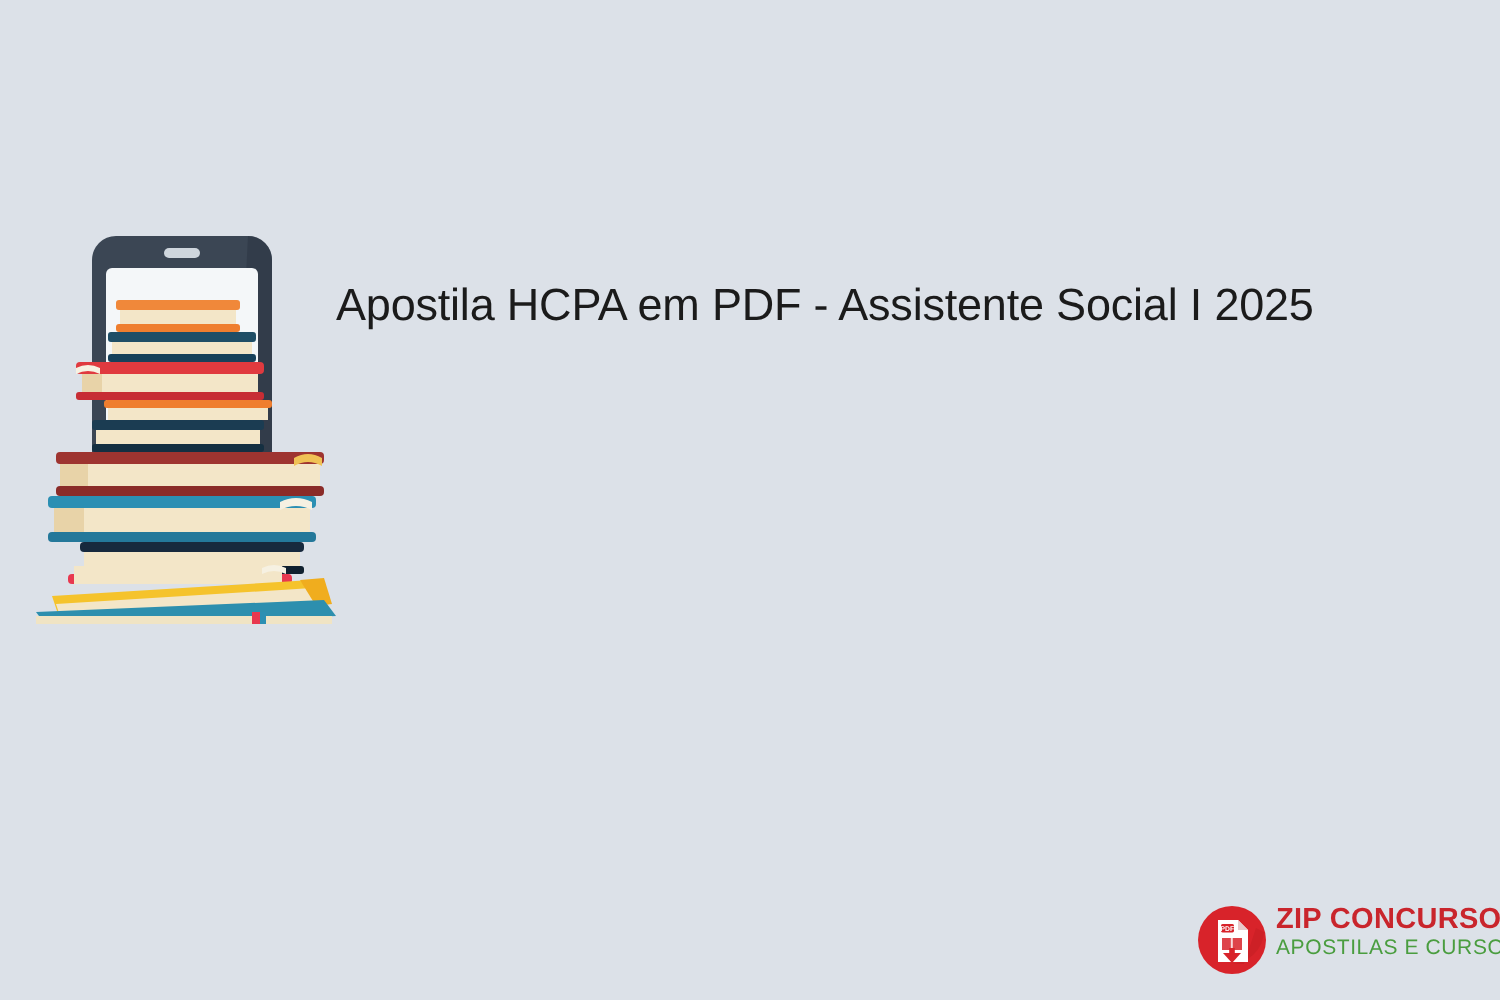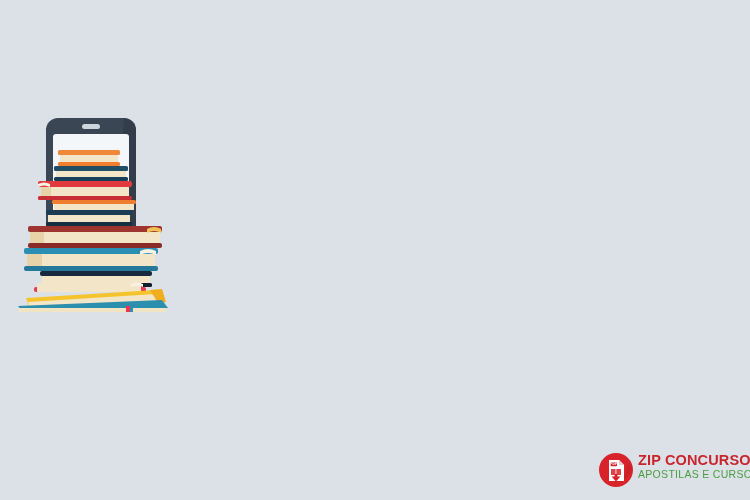--- a/index.html
+++ b/index.html
@@ -168,20 +168,21 @@
       </g>
 
       <g>
         <rect x="116" y="194" width="4" height="8" fill="#e8384f"></rect>
         <rect x="120" y="194" width="3" height="8" fill="#2b8fb3"></rect>
       </g>
 
     </svg>
   </div>
 
+  <div id="product-title">Apostila HCPA em PDF - Assistente Social I 2025</div>
 
   <div id="brand-logo">
     <div id="brand-mark">
       <svg width="36" height="36" viewBox="0 0 36 36" xmlns="http://www.w3.org/2000/svg">
         <circle cx="18" cy="18" r="17" fill="#d8232a"></circle>
         <path d="M17 30 A17 17 0 0 0 34 14 L30 12 L24 30 Z" fill="#c01c22" opacity="0.45"></path>
         <path d="M11 8 h10 l5 5 v16 h-15 z" fill="#ffffff"></path>
         <path d="M21 8 l5 5 h-5 z" fill="#e8c9cb"></path>
         <rect x="12.5" y="10" width="6.5" height="4.2" rx="0.8" fill="#d8232a"></rect>
         <text x="15.7" y="13.4" font-family="'Liberation Sans', sans-serif" font-size="3.4" font-weight="bold" fill="#ffffff" text-anchor="middle">PDF</text>

